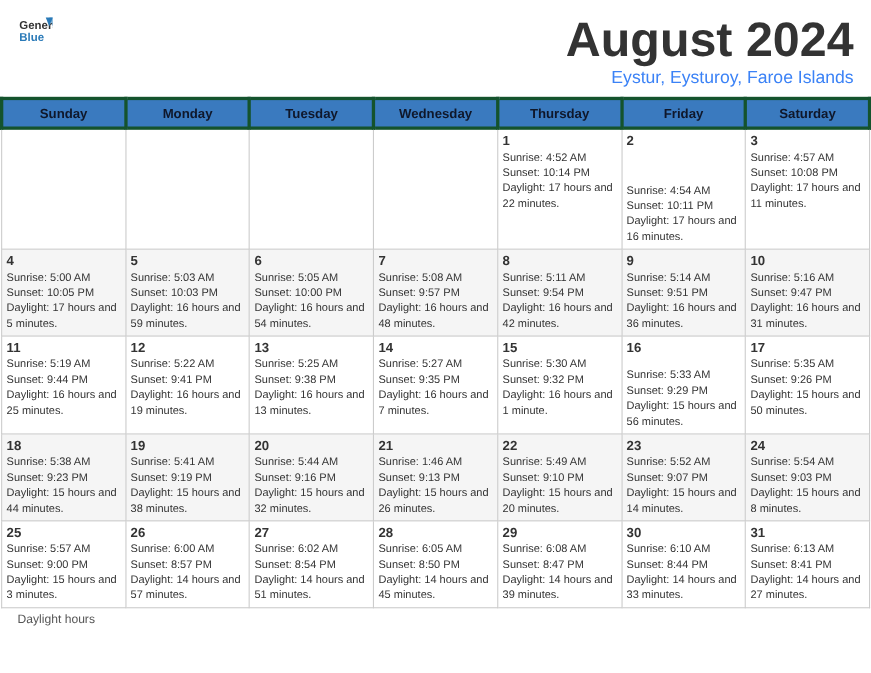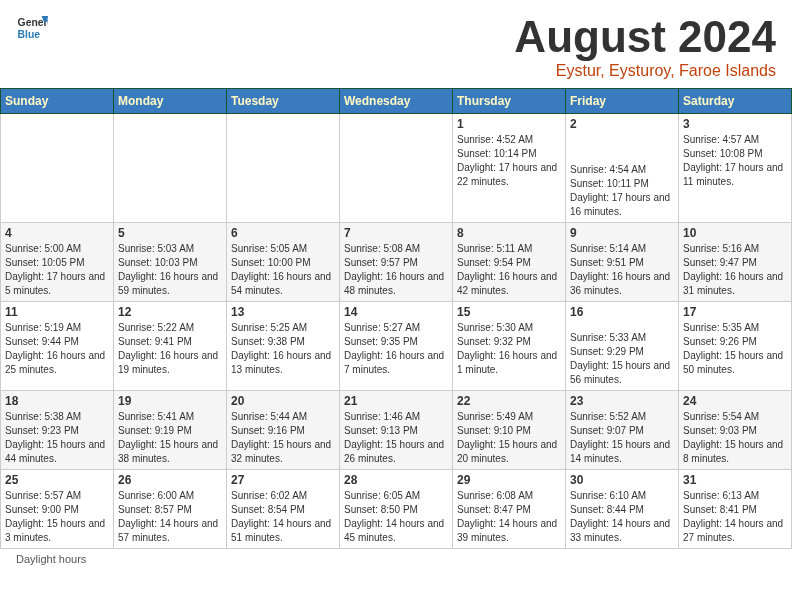--- a/index.html
+++ b/index.html
@@ -18,36 +18,36 @@
       gap: 4px;
     }
     
     .logo-icon {
       width: 32px;
       height: 32px;
     }
     
     .title-area { text-align: right; }
     .main-title { font-size: 44px; font-weight: bold; color: #333; }
-    .sub-title { font-size: 16px; color: #c2410c; }
+    .sub-title { font-size: 16px; color: #3b82f6; }
     
     .calendar {
       width: 100%;
       border-collapse: collapse;
       font-size: 10.5px;
     }
     
     .calendar thead th {
       background-color: #3a7abf;
-      color: #fef9c3;
+      color: #0f172a;
       padding: 5px 4px;
-      text-align: left;
+      text-align: center;
       font-size: 12px;
       font-weight: bold;
-      border: 1px solid #14532d;
+      border: 3px solid #14532d;
     }
     
     .calendar tbody td {
       border: 1px solid #ccc;
       vertical-align: top;
       padding: 3px 4px;
       width: 113px;
       min-height: 80px;
       background: #fff;
     }

